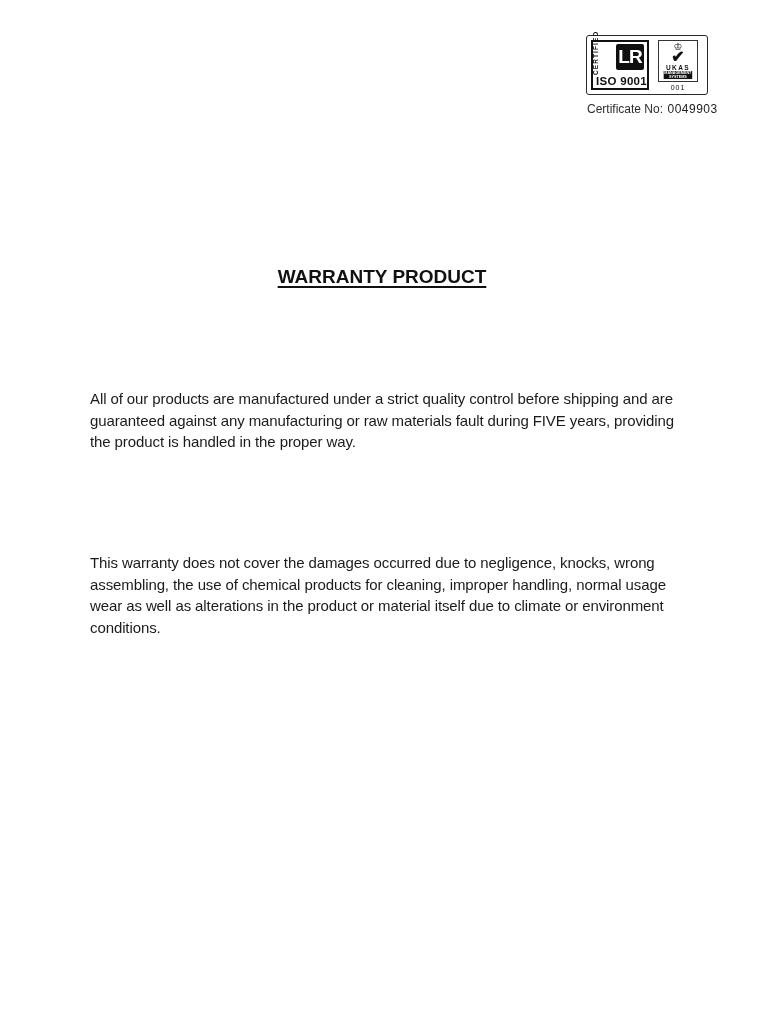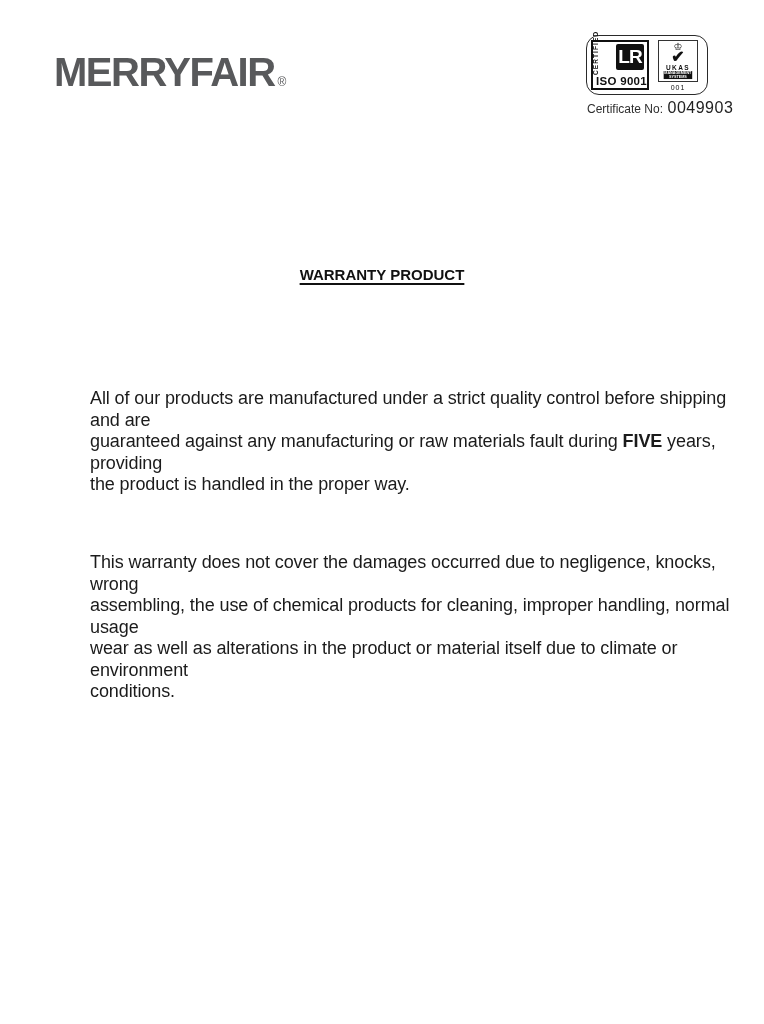--- a/index.html
+++ b/index.html
@@ -35,21 +35,21 @@
     margin-left: 3px;
     vertical-align: baseline;
   }
 
   
   .cert-badge { position: absolute; left: 586px; top: 35px; }
   .badge-frame {
     width: 122px;
     height: 60px;
     border: 1px solid #2a2a2a;
-    border-radius: 13px;
+    border-radius: 3px;
     display: flex;
     align-items: flex-start;
     background: #fff;
   }
   .lr-box {
     margin: 4px 0 4px 4px;
     width: 58px;
     height: 50px;
     border: 2px solid #101010;
     position: relative;
@@ -142,58 +142,55 @@
     margin-top: 2px;
     color: #101010;
   }
   .cert-no-line {
     margin-top: 4px;
     margin-left: 1px;
     white-space: nowrap;
     color: #2e2e2e;
   }
   .cert-no-label { font-size: 12px; }
-  .cert-no-number { font-size: 16px; letter-spacing: 0.5px; color: #222222; }
+  .cert-no-number { font-size: 12px; letter-spacing: 0.5px; color: #222222; }
 
   
   .title {
     position: absolute;
     top: 266px;
     left: 0;
     width: 100%;
     text-align: center;
-    font-size: 15px;
+    font-size: 19px;
     font-weight: 700;
     color: #111111;
     text-decoration: underline;
     text-underline-offset: 3px;
     text-decoration-thickness: 1.5px;
   }
   .para {
     position: absolute;
     left: 90px;
     width: 650px;
-    font-size: 18px;
+    font-size: 15px;
     line-height: 21.5px;
     letter-spacing: -0.1px;
     color: #1b1b1b;
     white-space: pre-line;
   }
   .para1 { top: 388px; }
   .para2 { top: 552px; }
-  .para strong { font-weight: 700; }
+  .para strong { font-weight: 400; }
 </style>
 </head>
 <body>
 
 <div class="page">
 
-  <div class="logo">
-    <span class="logo-text">MERRYFAIR</span><span class="reg">®</span>
-  </div>
 
   <div class="cert-badge">
     <div class="badge-frame">
       <div class="lr-box">
         <div class="certified-vert">CERTIFIED</div>
         <div class="lr-mark">LR</div>
         <div class="iso-label">ISO 9001</div>
       </div>
       <div class="ukas-area">
         <div class="ukas-box">

